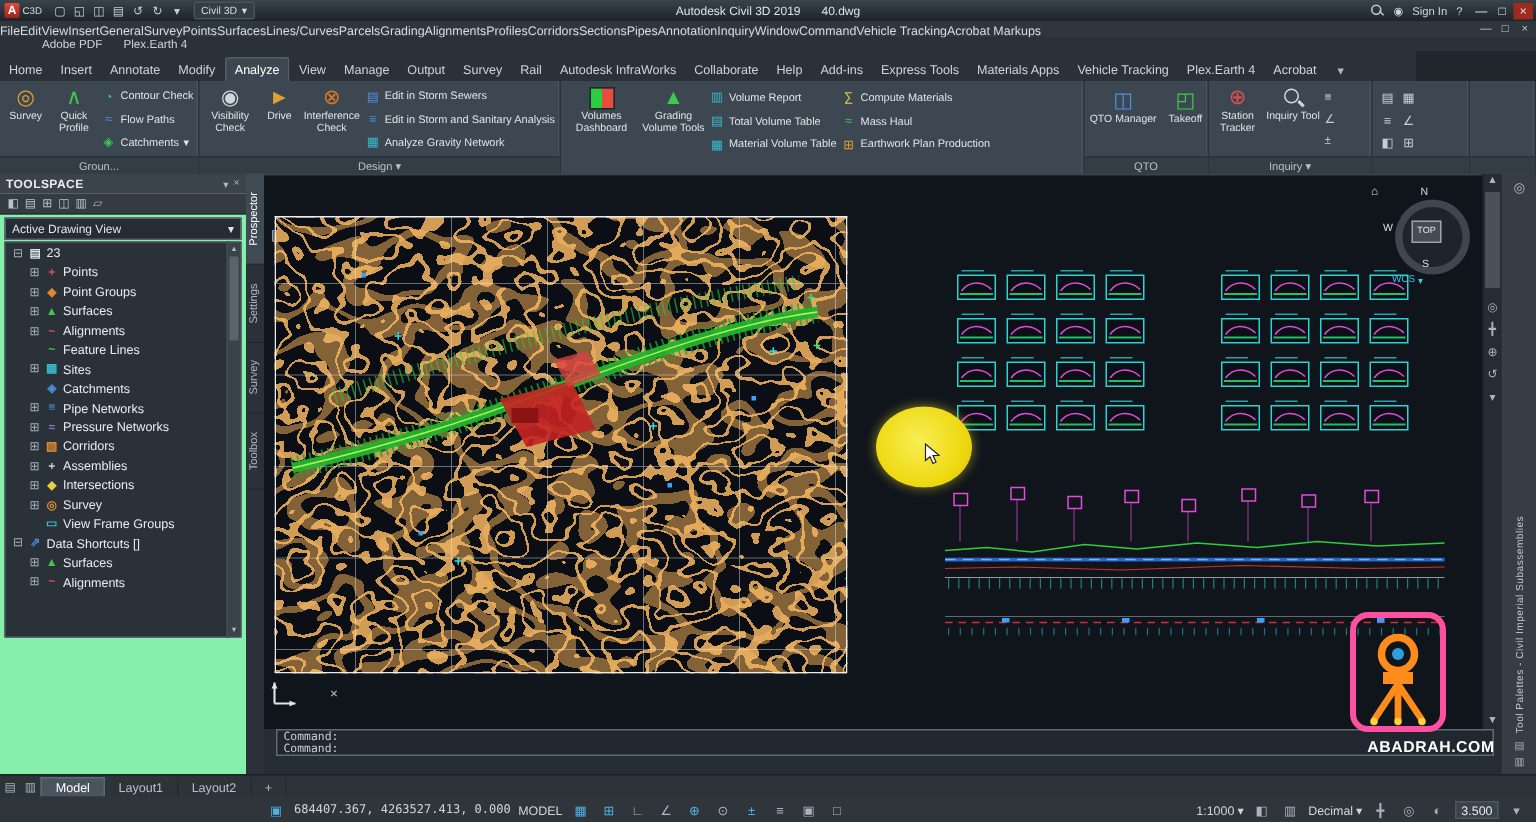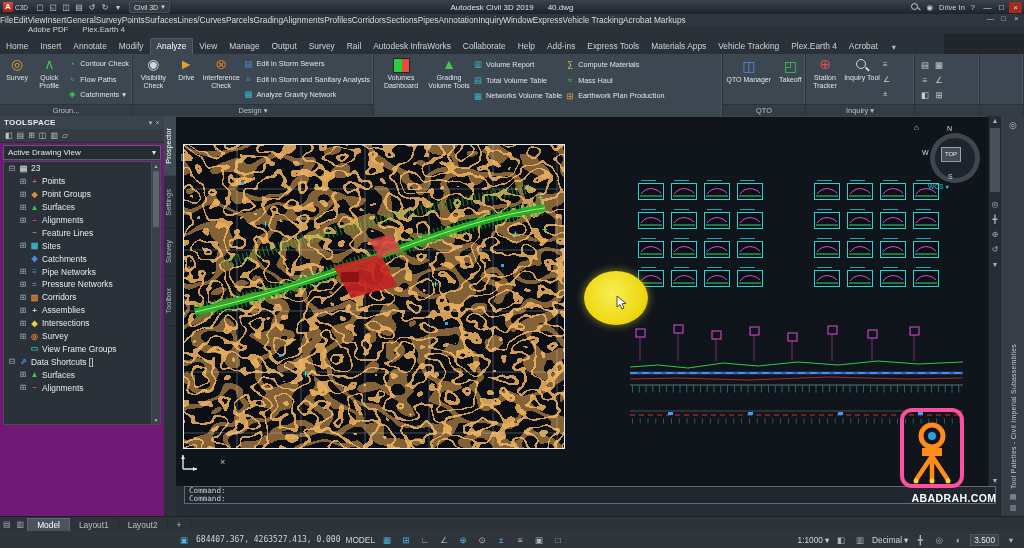--- a/index.html
+++ b/index.html
@@ -45,21 +45,21 @@
   .rowbtn{display:flex;align-items:center;gap:3px;font-size:7.3px;color:#dde4e9;height:13px;white-space:nowrap;}
   .ric{width:10px;text-align:center;font-size:8.5px;}
   .medbtn{display:flex;flex-direction:column;align-items:center;gap:1px;font-size:7px;color:#dde4e9;padding-top:4px;}
   .ic-dash{width:15px;height:13px;background:linear-gradient(90deg,#2ecc40 0 50%,#e74c3c 50% 100%);border:1px solid #20262b;margin-top:1px;}
   .mag{position:relative;width:14px;height:15px;margin-top:1px;}
   .mag::before{content:"";position:absolute;left:1px;top:1px;width:8px;height:8px;border:1.8px solid #cfd8de;border-radius:50%;}
   .mag::after{content:"";position:absolute;left:9.5px;top:10px;width:4.5px;height:1.8px;background:#cfd8de;transform:rotate(45deg);}
   .minicol{display:flex;flex-direction:column;justify-content:space-evenly;color:#c6cfd6;font-size:8px;}
   .minigrid{display:grid;grid-template-columns:repeat(2,14px);grid-auto-rows:15px;align-items:center;justify-items:center;color:#c6cfd6;font-size:8.5px;padding-top:2px;}
   
-  .toolspace{position:absolute;left:0;top:116px;width:164px;height:400px;background:#701a75;border-right:1px solid #ffffff;}
+  .toolspace{position:absolute;left:0;top:116px;width:164px;height:400px;background:#86efac;border-right:1px solid #ffffff;}
   .tsheader{height:13px;display:flex;align-items:center;padding:0 4px;background:#3b434b;font-size:8px;font-weight:bold;color:#e8edf1;letter-spacing:.3px;}
   .tsheader .hic{margin-left:auto;display:flex;gap:3px;font-weight:normal;color:#aeb8c0;font-size:7px;}
   .tstools{height:13px;display:flex;gap:4px;align-items:center;padding:0 5px;background:#343b42;color:#b7c1c9;font-size:8px;border-bottom:1px solid #272d33;}
   .tscombo{margin:2px 3px;height:13px;background:#262c33;border:1px solid #55606a;color:#dfe5ea;font-size:8px;display:flex;align-items:center;justify-content:space-between;padding:0 4px;}
   .tree{position:absolute;left:3px;top:45px;width:148px;height:262px;background:#2b3138;border:1px solid #454e57;overflow:hidden;font-size:8.4px;color:#e6ebef;}
   .trow{height:12.9px;display:flex;align-items:center;gap:3px;white-space:nowrap;}
   .texp{width:8px;text-align:center;color:#9fb0bd;font-size:8px;flex:0 0 8px;}
   .tico{width:9px;text-align:center;font-size:8px;font-weight:bold;flex:0 0 9px;}
   .tssb{position:absolute;right:3px;top:45px;width:8px;height:262px;background:#3a424a;border:1px solid #454e57;}
   .tssb .thumb{position:absolute;left:1px;right:1px;top:9px;height:56px;background:#5a646e;}
@@ -148,21 +148,21 @@
     <div class="wschip">
       <span>Civil 3D</span>
       <span>▾</span>
     </div>
     <div class="tb-title">
       <span>Autodesk Civil 3D 2019</span><b>40.dwg</b>
     </div>
     <div class="tb-right">
       <span class="searchic"></span>
       <span>◉</span>
-      <span>Drive In</span>
+      <span>Sign In</span>
       <span>?</span>
       <span class="winbtns">
         <span>—</span>
         <span>□</span>
         <span class="close">×</span>
       </span>
     </div>
   </div>
 
   <div class="menubar">
@@ -180,21 +180,21 @@
         <span class="mitem">Parcels</span>
         <span class="mitem">Grading</span>
         <span class="mitem">Alignments</span>
         <span class="mitem">Profiles</span>
         <span class="mitem">Corridors</span>
         <span class="mitem">Sections</span>
         <span class="mitem">Pipes</span>
         <span class="mitem">Annotation</span>
         <span class="mitem">Inquiry</span>
         <span class="mitem">Window</span>
-        <span class="mitem">Express</span>
+        <span class="mitem">Command</span>
         <span class="mitem">Vehicle Tracking</span>
         <span class="mitem">Acrobat Markups</span>
       </div>
     <span class="docbtns">
       <span>—</span>
       <span>□</span>
       <span>×</span>
     </span>
   </div>
   <div class="menubar2">
@@ -307,21 +307,21 @@
           <div class="rowbtn">
               <span class="ric" style="color:#38b9c9">▥</span>
               <span>Volume Report</span>
             </div>
           <div class="rowbtn">
               <span class="ric" style="color:#38b9c9">▤</span>
               <span>Total Volume Table</span>
             </div>
           <div class="rowbtn">
               <span class="ric" style="color:#38b9c9">▦</span>
-              <span>Networks Volume Table</span>
+              <span>Material Volume Table</span>
             </div>
         </div>
         <div class="rowcol">
           <div class="rowbtn">
               <span class="ric" style="color:#e8d040">∑</span>
               <span>Compute Materials</span>
             </div>
           <div class="rowbtn">
               <span class="ric" style="color:#3ec84e">≈</span>
               <span>Mass Haul</span>

